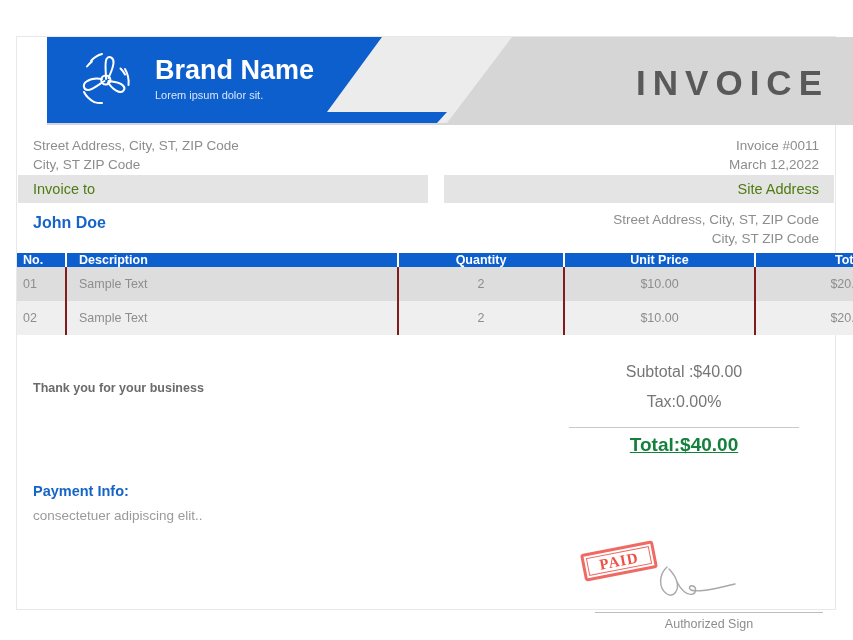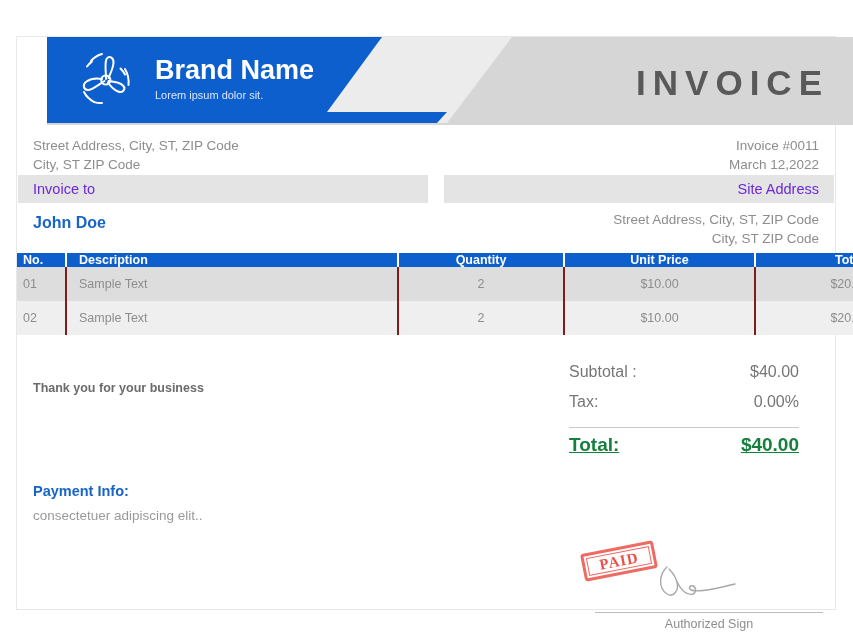--- a/index.html
+++ b/index.html
@@ -134,21 +134,21 @@
     box-sizing: border-box;
   }
   .band-right {
     right: 1px;
     width: 390px;
     padding-right: 15px;
     box-sizing: border-box;
     justify-content: flex-end;
   }
   .band-label {
-    color: #6d28d9;
+    color: #4d7c0f;
     font-size: 14.5px;
   }
 
   
   .billto-row {
     position: relative;
     height: 50px;
   }
   .billto-name {
     position: absolute;
@@ -234,21 +234,21 @@
   }
 
   .totals {
     position: absolute;
     right: 36px;
     top: 28px;
     width: 230px;
   }
   .trow {
     display: flex;
-    justify-content: space-between;
+    justify-content: center;
     align-items: baseline;
     height: 30px;
   }
   .tlabel { color: #767676; font-size: 16px; }
   .tvalue { color: #767676; font-size: 16px; }
   .trule {
     border-top: 1.5px solid #c9c9c9;
     margin: 4px 0 6px 0;
   }
   .trow.grand .tlabel,

